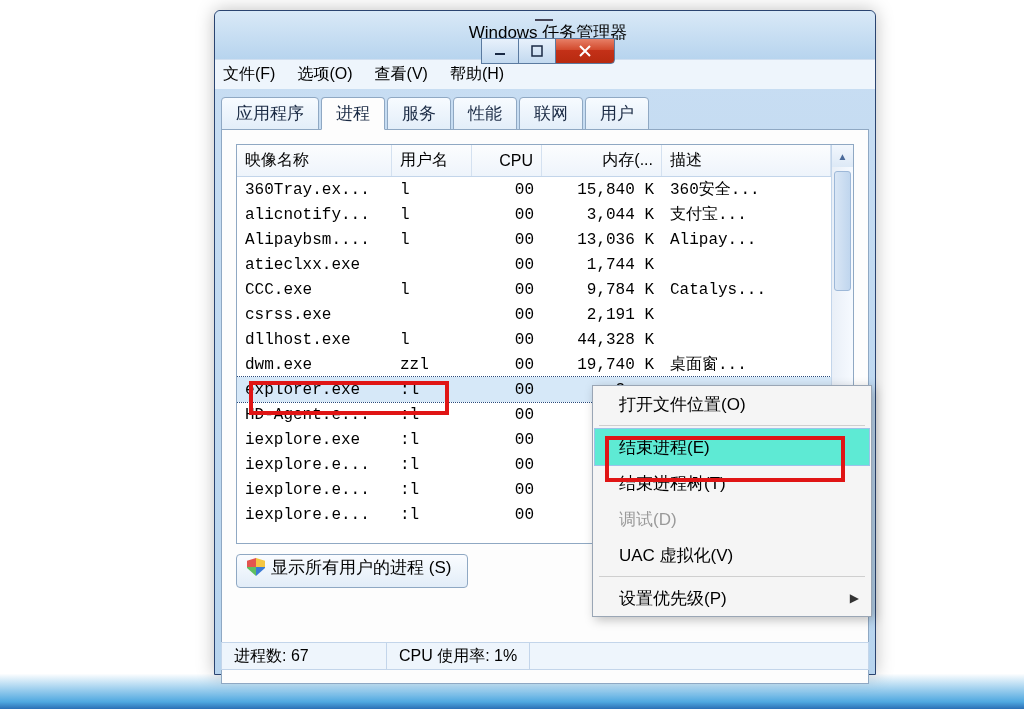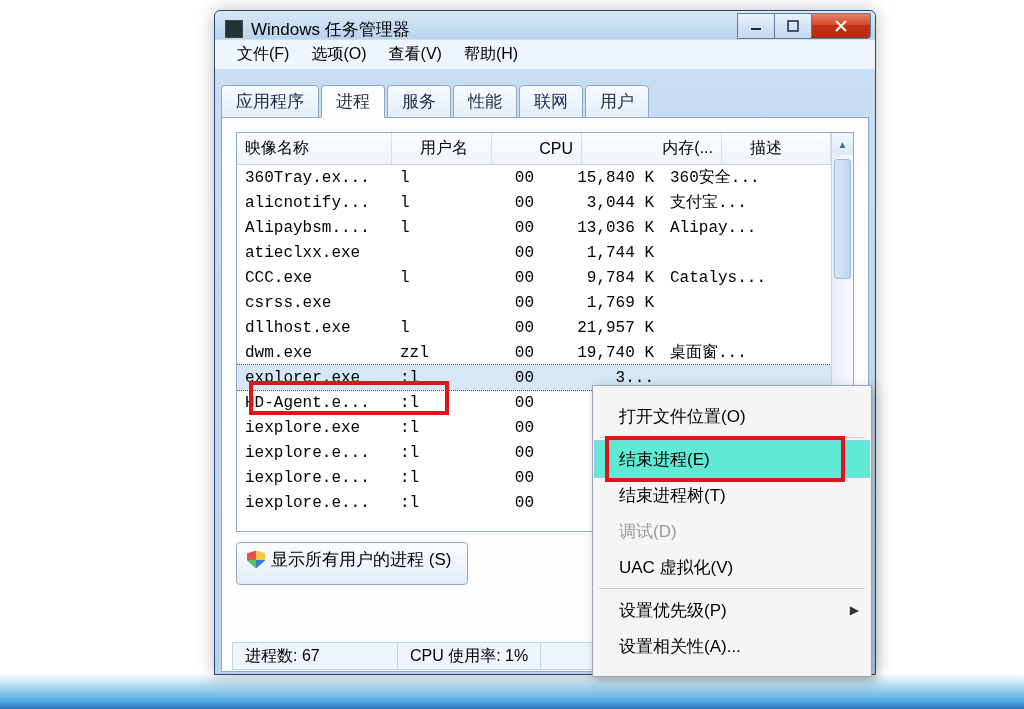--- a/index.html
+++ b/index.html
@@ -22,26 +22,27 @@
     top: 10px;
     width: 662px;
     height: 665px;
     border: 1px solid #2a4470;
     border-radius: 6px 6px 0 0;
     background: linear-gradient(to bottom, #c9def3 0%, #b7d4ee 100%);
     box-shadow: 0 0 18px rgba(0,0,0,0.25);
   }
   
   .titlebar {
-    height: 28px;
+    height: 48px;
     display: flex;
     align-items: center;
     padding: 8px 4px 0 10px;
     background: linear-gradient(to bottom, #d9e9f7 0%, #b7d4ee 100%);
     border-radius: 6px 6px 0 0;
+    flex-direction: column;
   }
   .title-icon {
     width: 18px; height: 18px;
     background: #233; border: 1px solid #445; margin-right: 8px;
   }
   .title-text { font-size: 17px; color: #000; flex: 1; }
   .win-controls { display: flex; align-items: flex-start; margin-top: -6px; }
   .win-btn {
     width: 38px; height: 26px;
     background: linear-gradient(to bottom, #e8f1fb 0%, #c2d9ef 100%);
@@ -56,29 +57,29 @@
     color: #fff;
     border-radius: 0 0 4px 0;
   }
 
   
   .menubar {
     height: 30px;
     background: #eef5fc;
     display: flex;
     align-items: center;
-    padding: 0 22px;
+    padding: 0 8px;
     font-size: 16px;
     border-top: 1px solid #d0dff0;
   }
   .menubar span { margin-right: 22px; }
 
   
   .content-wrap {
-    margin: 16px 6px 0 6px;
+    margin: 8px 6px 0 6px;
     position: relative;
   }
   .tabs {
     display: flex;
     align-items: flex-end;
     font-size: 17px;
     height: 32px;
   }
   .tab {
     padding: 4px 14px;
@@ -123,21 +124,20 @@
     align-items: center;
     font-family: "Courier New", SimSun, monospace;
     font-size: 16px;
   }
   .list-header {
     height: 32px;
     background: linear-gradient(to bottom, #fcfdfe 0%, #eef4fb 100%);
     border-bottom: 1px solid #c3d5ea;
     font-family: "Microsoft YaHei", SimSun, sans-serif;
     font-size: 16px;
-    gap: 20px;
   }
   .list-header > div {
     padding: 0 8px;
     border-right: 1px solid #d4e1f0;
     height: 100%;
     display: flex; align-items: center;
   }
   .list-row {
     height: 25px;
     padding: 0 0;
@@ -165,37 +165,37 @@
     position:absolute; left:2px; right:2px; top:26px; height:120px;
     background: linear-gradient(to right,#d9e6f5,#c0d6ee);
     border:1px solid #9db8d8; border-radius:3px;
   }
 
   
   .show-all {
     margin-top: 10px;
     display: inline-flex;
     align-items: center;
-    height: 43px;
+    height: 34px;
     padding: 0 16px 8px 10px;
     font-size: 17px;
     border: 1px solid #8fa8c3;
     background: linear-gradient(to bottom, #fafcff 0%, #e2edf8 100%);
     border-radius: 4px;
   }
   .shield-icon {
     display:inline-block;width:18px;height:18px;margin-right:6px;
     background: conic-gradient(#f5c642 0deg 90deg, #3a7bd5 90deg 180deg, #5fbf5f 180deg 270deg, #e2554f 270deg 360deg);
     clip-path: polygon(50% 0%, 100% 15%, 100% 55%, 50% 100%, 0% 55%, 0% 15%);
   }
 
   
   .statusbar {
     position: absolute;
-    left: 17px; right: 6px; bottom: 4px;
+    left: 6px; right: 6px; bottom: 4px;
     height: 28px;
     background: #eef5fc;
     display: flex;
     align-items: center;
     font-size: 16px;
     border: 1px solid #c3d5ea;
   }
   .status-cell {
     padding: 0 12px;
     border-right: 1px solid #c3d5ea;
@@ -216,21 +216,21 @@
   
   .context-menu {
     position: absolute;
     left: 592px; top: 385px;
     width: 280px;
     background: #f5f5f5;
     border: 1px solid #9aa6b5;
     box-shadow: 3px 3px 10px rgba(0,0,0,0.25);
     font-size: 17px;
     z-index: 40;
-    padding: 12px 2px;
+    padding: 0 2px;
   }
   .ctx-item {
     height: 36px;
     display: flex;
     align-items: center;
     padding: 0 28px 0 24px;
     position: relative;
   }
   .ctx-item.disabled { color: #9a9a9a; }
   .ctx-sep { height: 1px; background: #cfcfcf; margin: 3px 4px; }
@@ -329,28 +329,28 @@
                 <div>CCC.exe</div>
                 <div>l</div>
                 <div class="col-cpu">00</div>
                 <div class="col-mem">9,784 K</div>
                 <div>Catalys...</div>
               </div>
               <div class="list-row">
                 <div>csrss.exe</div>
                 <div></div>
                 <div class="col-cpu">00</div>
-                <div class="col-mem">1,769 K</div>
+                <div class="col-mem">2,191 K</div>
                 <div></div>
               </div>
               <div class="list-row">
                 <div>dllhost.exe</div>
                 <div>l</div>
                 <div class="col-cpu">00</div>
-                <div class="col-mem">21,957 K</div>
+                <div class="col-mem">44,328 K</div>
               </div>
               <div class="list-row">
                 <div>dwm.exe</div>
                 <div>zzl</div>
                 <div class="col-cpu">00</div>
                 <div class="col-mem">19,740 K</div>
                 <div>桌面窗...</div>
               </div>
               <div class="list-row selected">
                 <div>explorer.exe</div>
@@ -424,14 +424,13 @@
   <div class="ctx-sep"></div>
   <div class="ctx-item hover">结束进程(E)</div>
   <div class="ctx-item">结束进程树(T)</div>
   <div class="ctx-item disabled">调试(D)</div>
   <div class="ctx-item">UAC 虚拟化(V)</div>
   <div class="ctx-sep"></div>
   <div class="ctx-item">
     <span>设置优先级(P)</span>
     <span class="arrow">▶</span>
   </div>
-  <div class="ctx-item">设置相关性(A)...</div>
 </div>
 
 </body></html>

